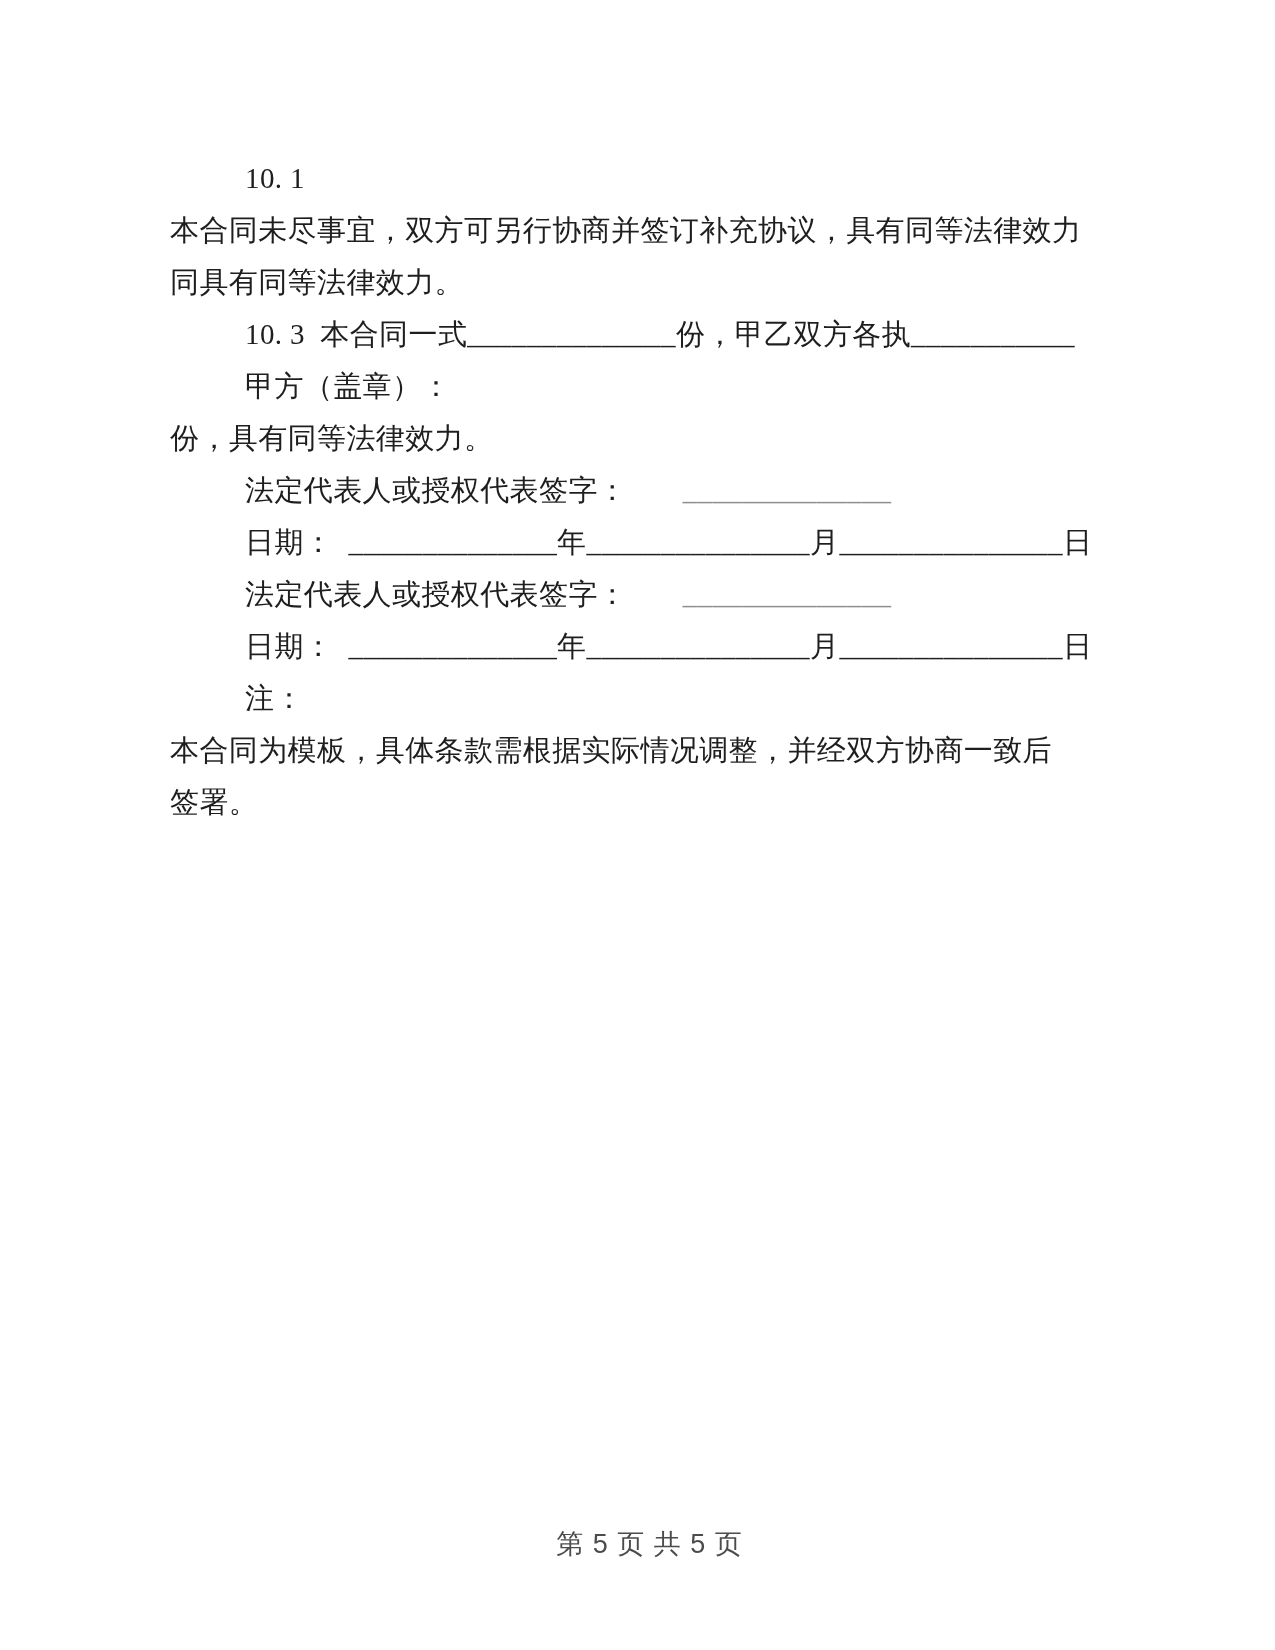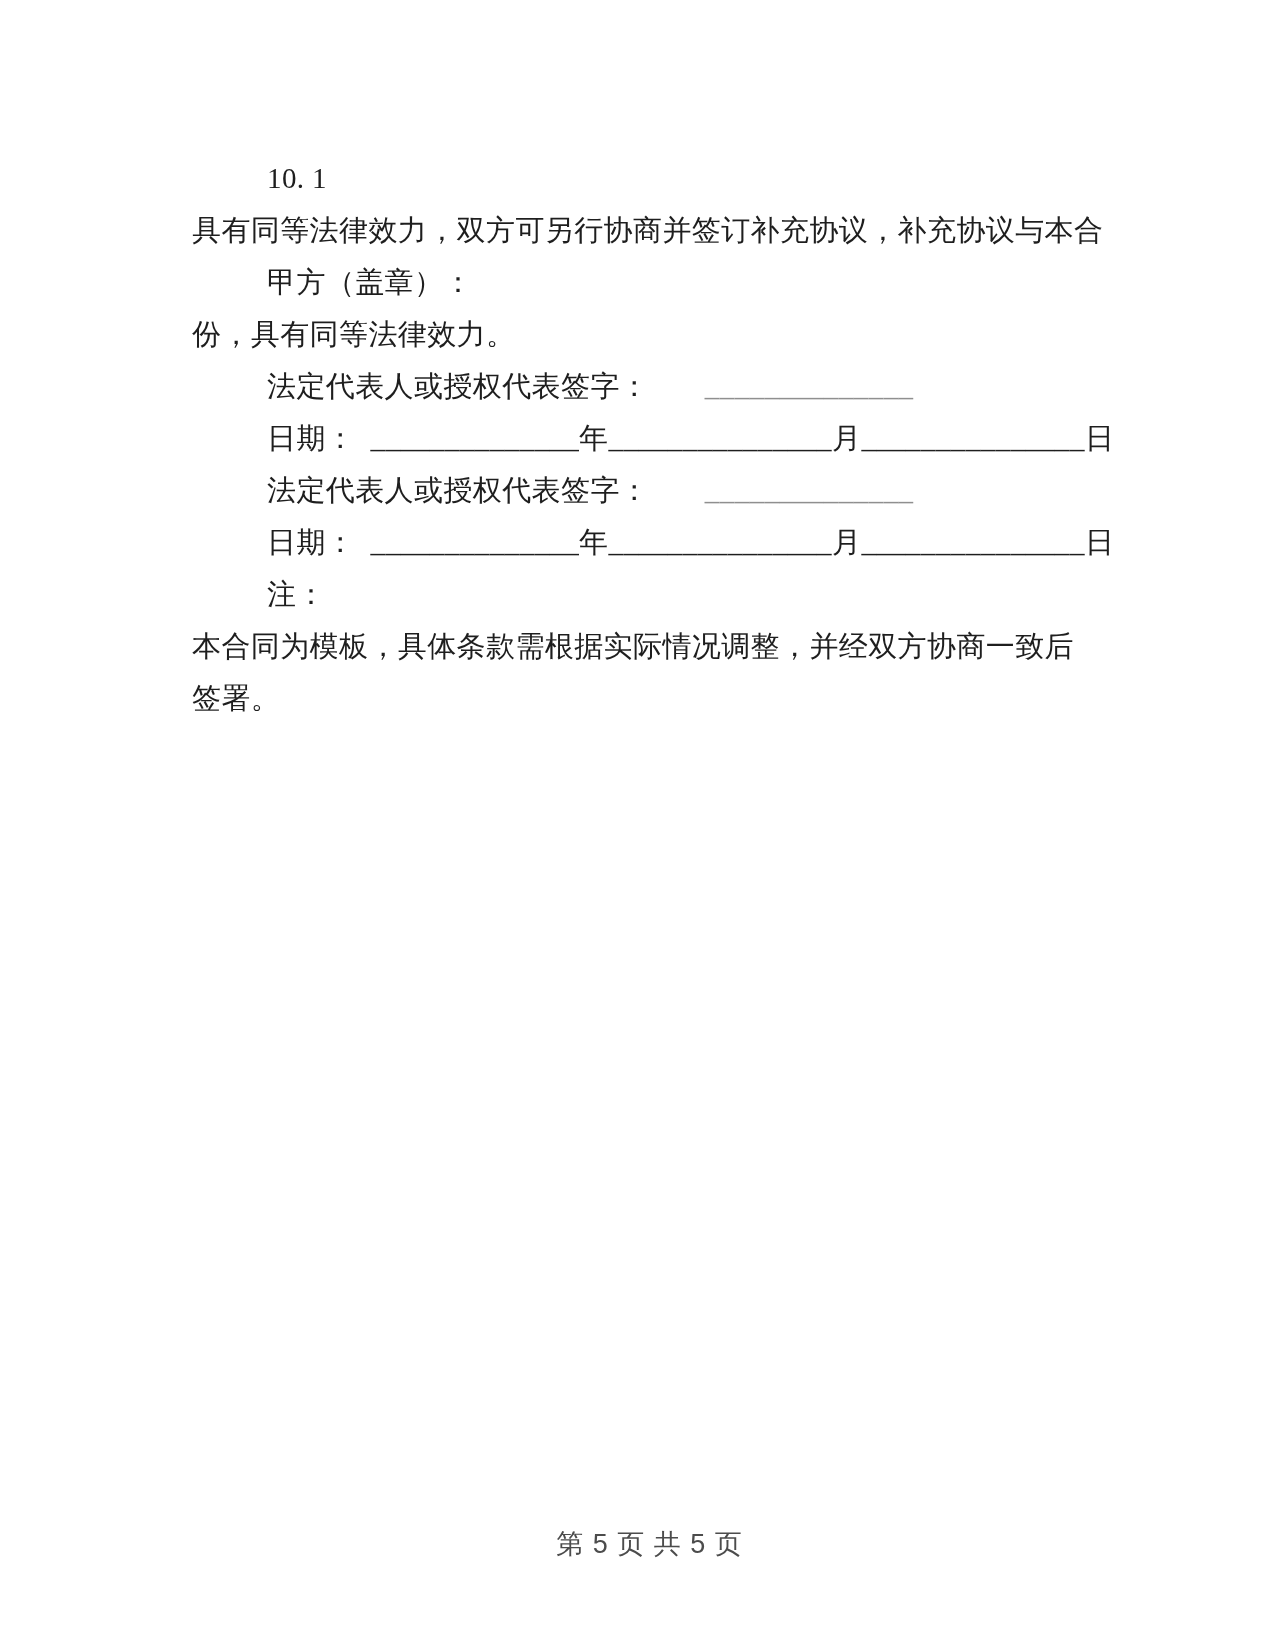--- a/index.html
+++ b/index.html
@@ -7,21 +7,21 @@
     position: relative;
     width: 1275px;
     height: 1650px;
     background: #ffffff;
     overflow: hidden;
     font-family: "Liberation Serif", "DejaVu Serif", serif;
     color: #1e1e1e;
   }
   .content {
     position: absolute;
-    left: 192px;
+    left: 170px;
     top: 152px;
     width: 905px;
   }
   .line {
     font-size: 29px;
     line-height: 52px;
     white-space: pre;
     letter-spacing: 0.4px;
   }
   .indent { padding-left: 75px; }
@@ -39,23 +39,25 @@
     color: #4c4c4c;
   }
 </style>
 </head>
 <body>
 
 <div class="page">
   <main class="content">
 
     <div class="line indent">10. 1</div>
-    <div class="line">具有同等法律效力，双方可另行协商并签订补充协议，补充协议与本合</div>
+    <div class="line">本合同未尽事宜，双方可另行协商并签订补充协议，具有同等法律效力</div>
+    <div class="line">同具有同等法律效力。</div>
 
 
+    <div class="line indent">10. 3  本合同一式______________份，甲乙双方各执___________</div>
     <div class="line indent">甲方（盖章）：</div>
 
     <div class="line">份，具有同等法律效力。</div>
 
     <div class="line indent"><span>法定代表人或授权代表签字： </span><span class="ul-gray">______________</span></div>
 
     <div class="line indent">日期：  ______________年_______________月_______________日</div>
 
 
     <div class="line indent"><span>法定代表人或授权代表签字： </span><span class="ul-gray">______________</span></div>

